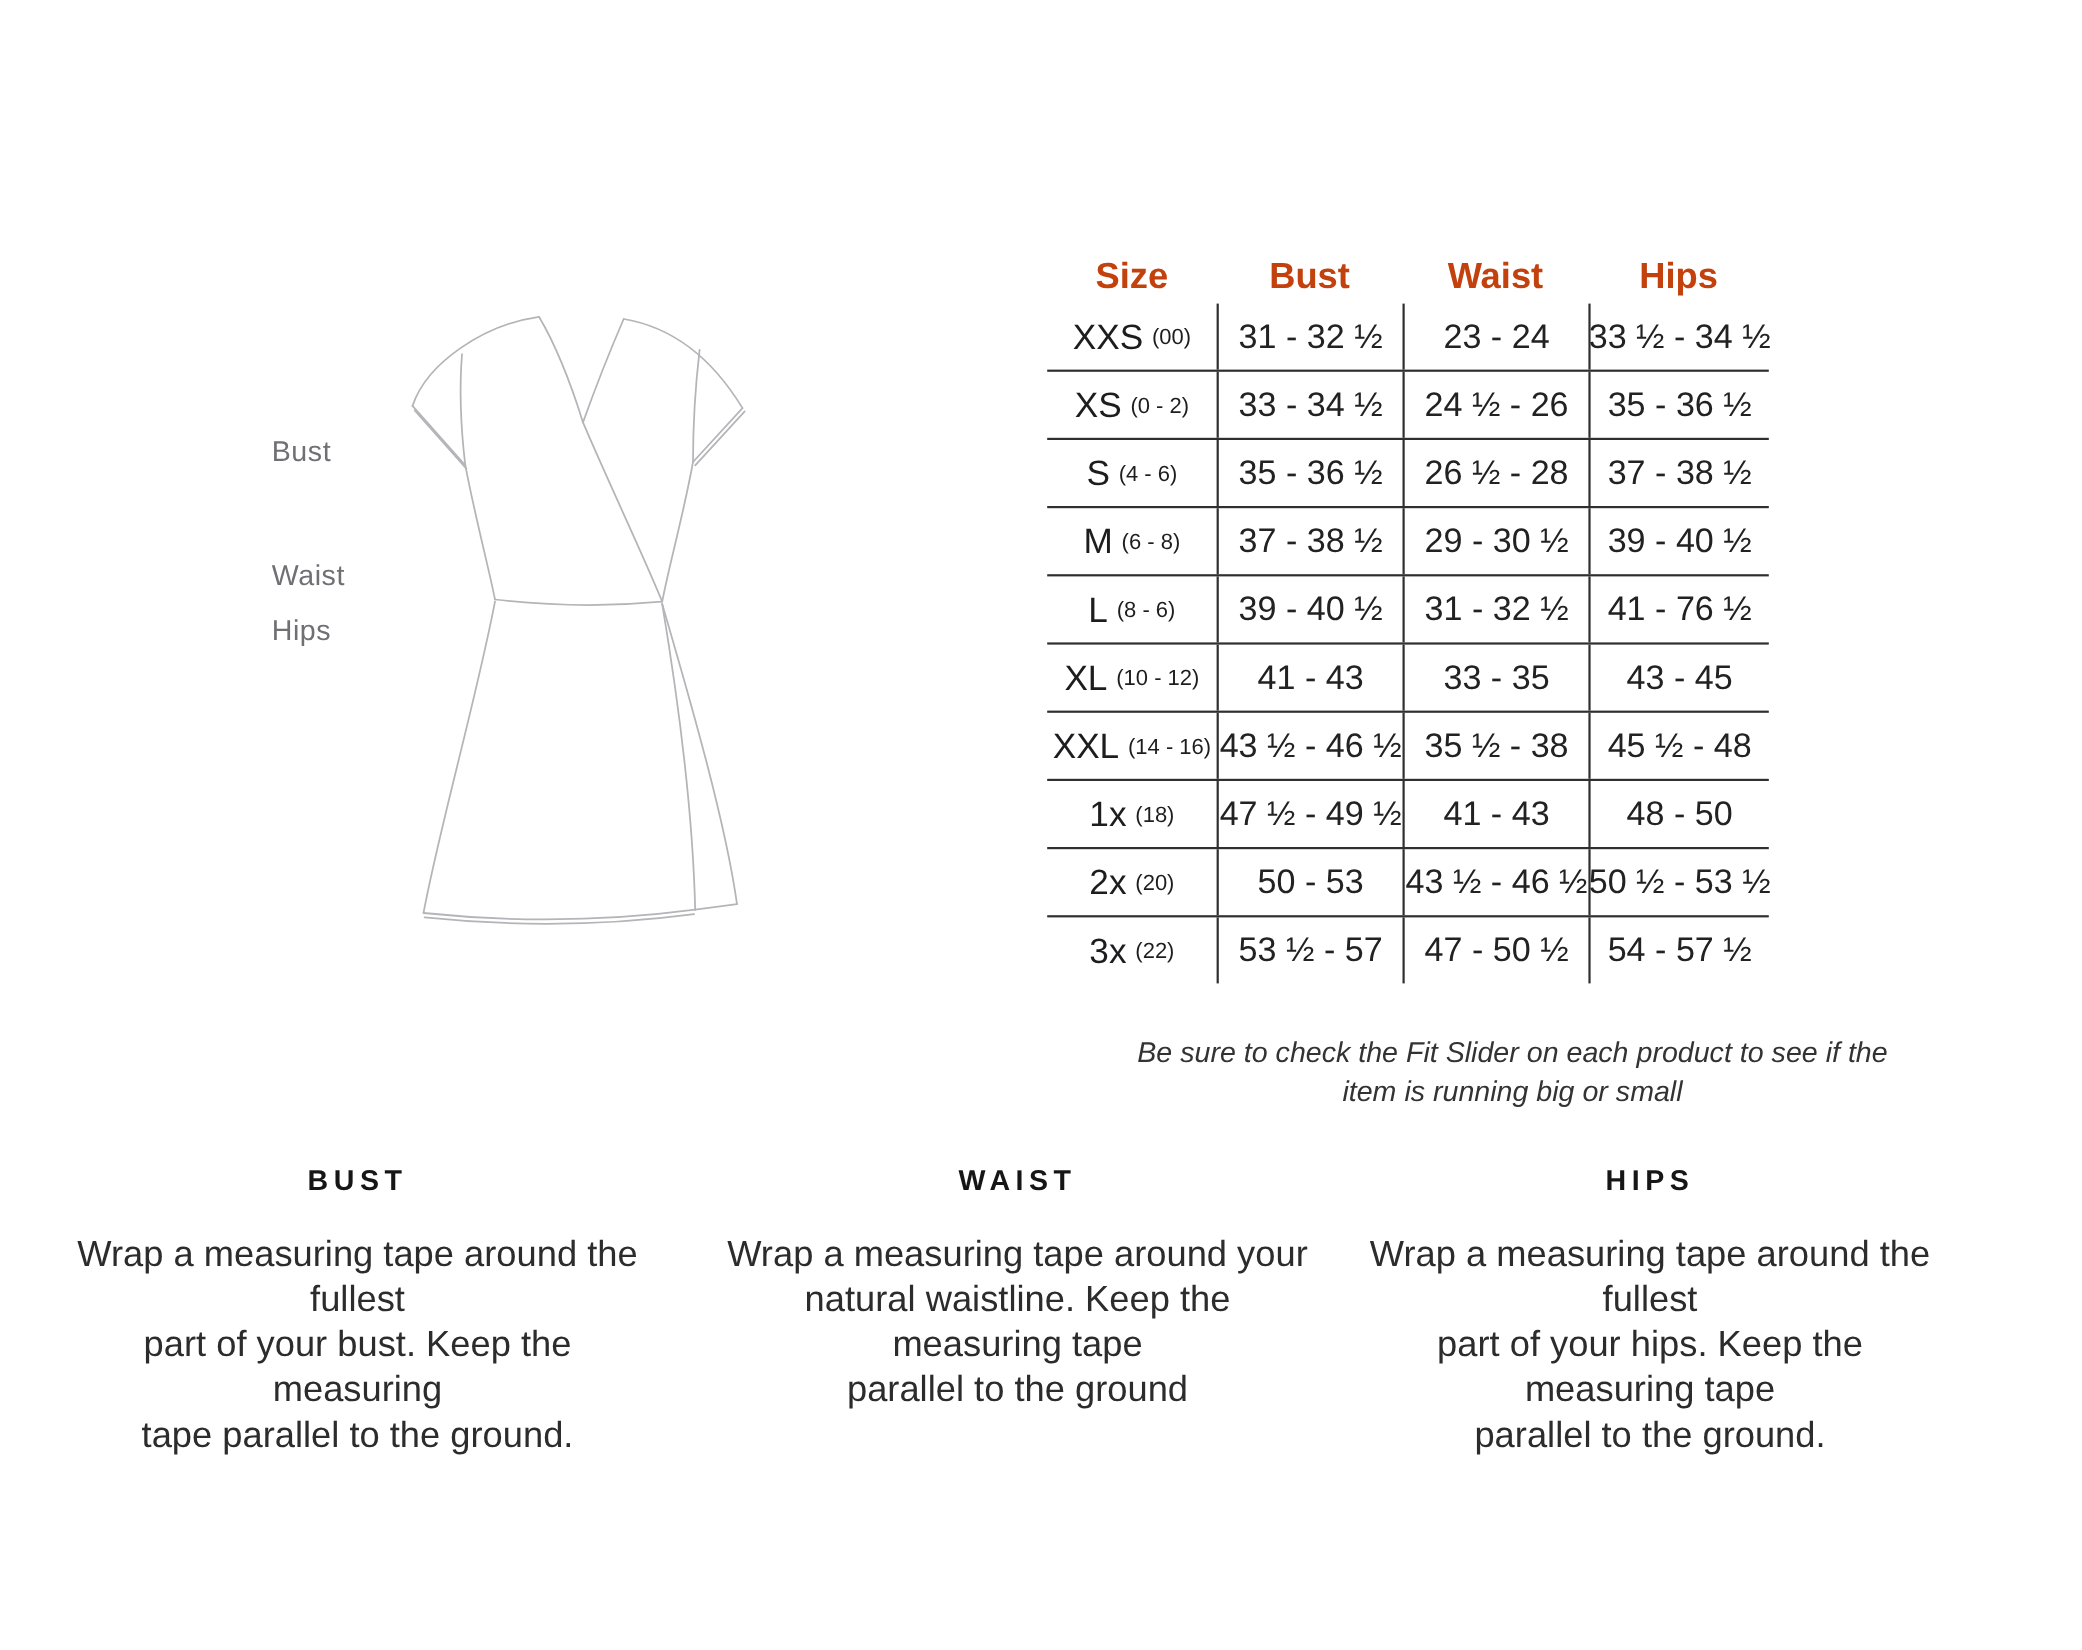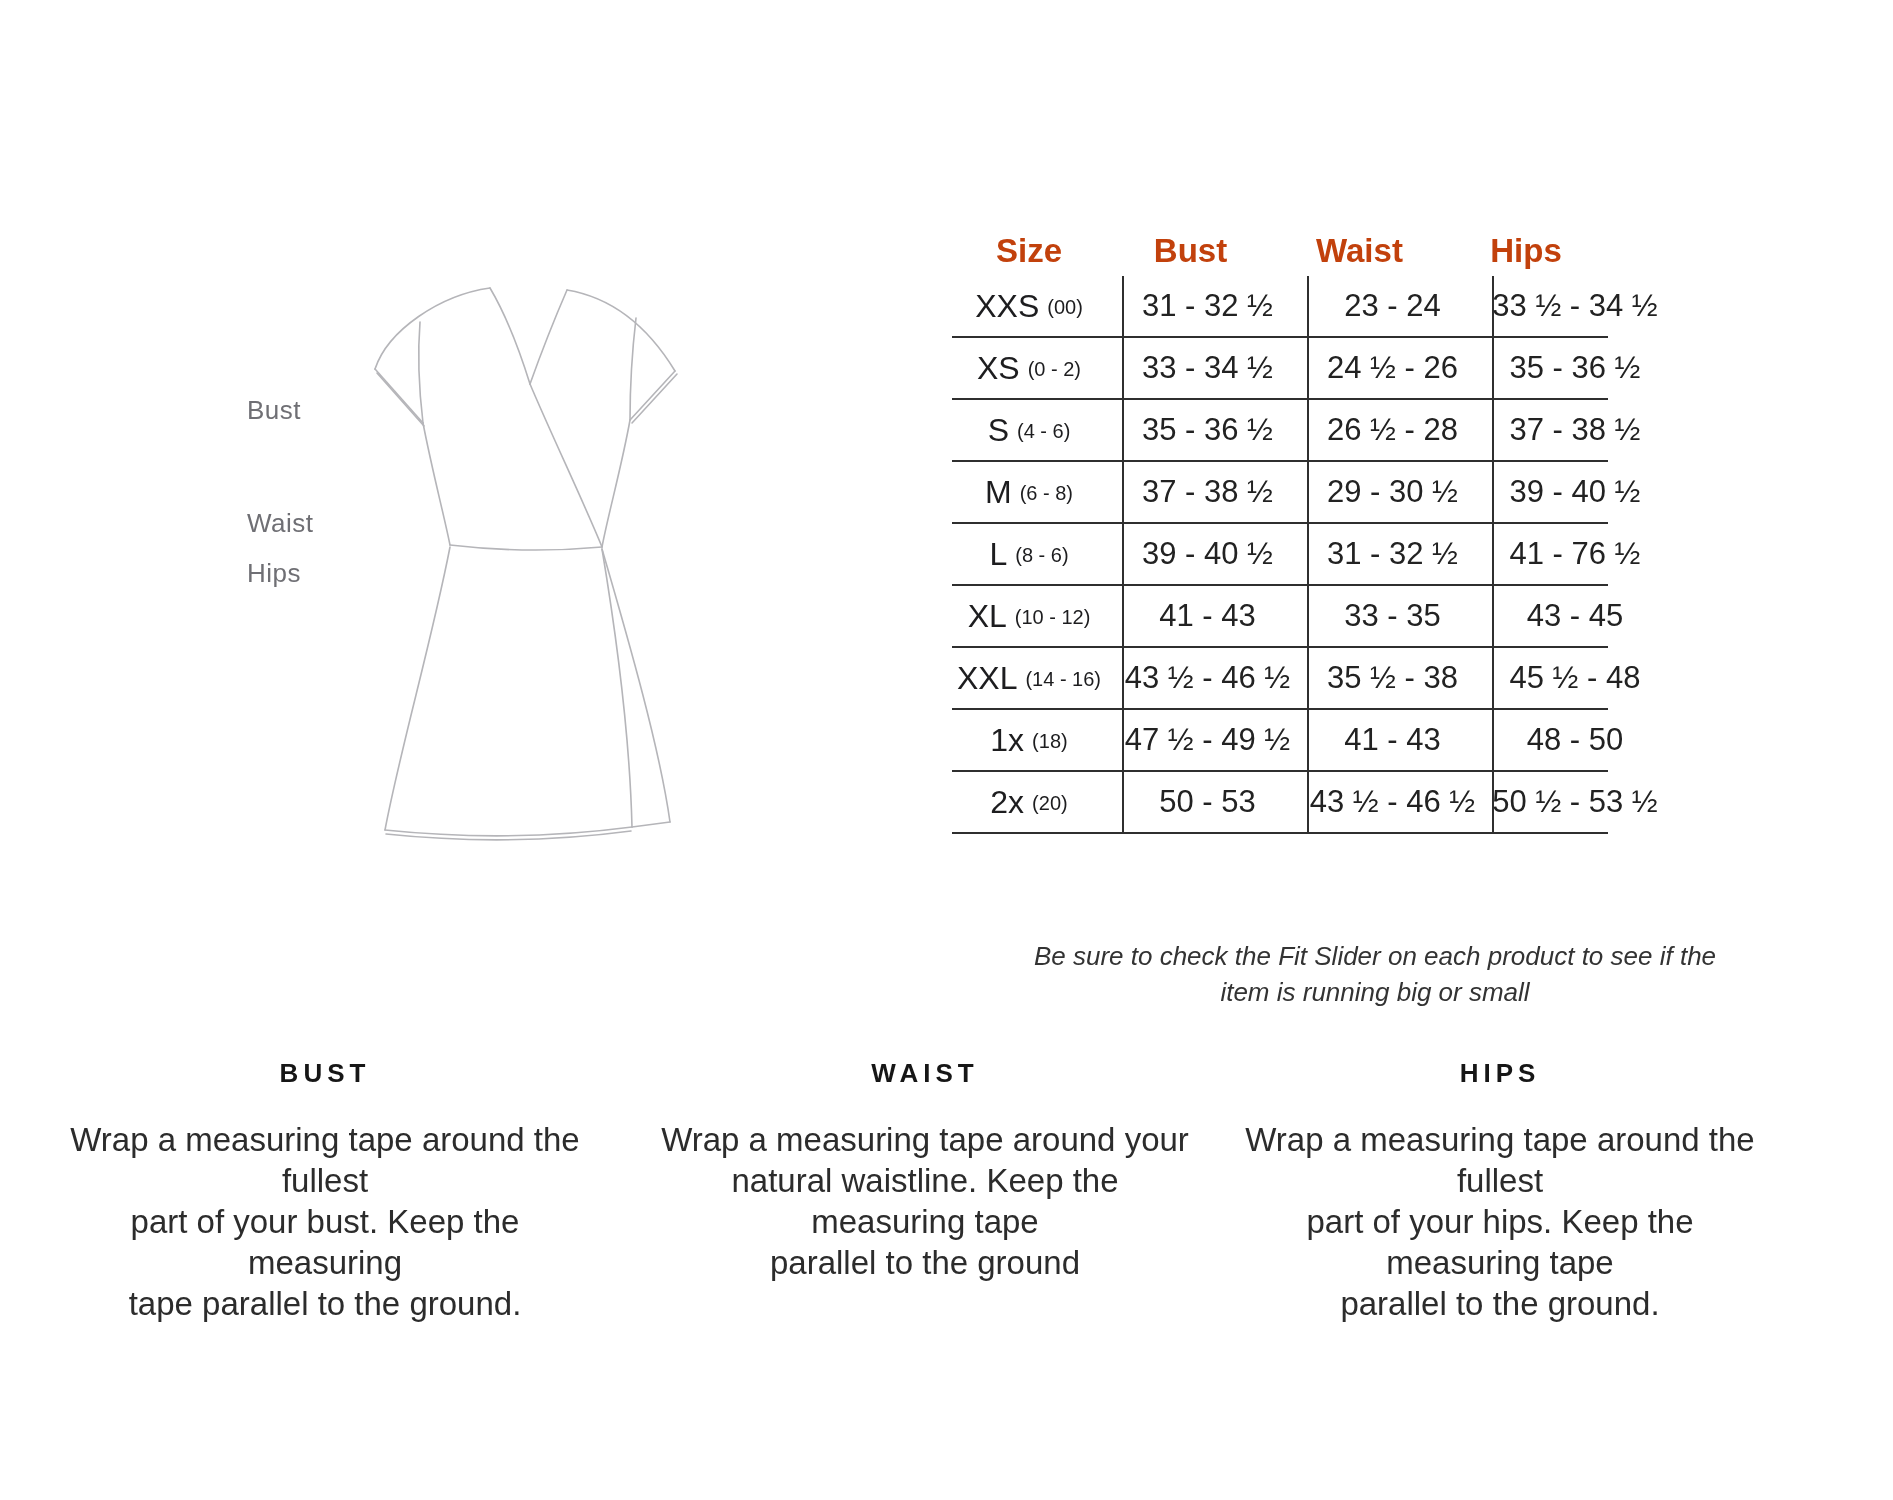--- a/index.html
+++ b/index.html
@@ -19,21 +19,21 @@
   .lbl-hips  { left:247px; top:558px; }
 
   
   .size-table { position:absolute; left:952px; top:226px; width:656px; }
   .thead, .trow { display:grid; grid-template-columns:154px 169px 169px 164px; }
   .thead { height:50px; }
   .th {
     display:flex; align-items:center; justify-content:center;
     font-size:33px; font-weight:700; color:#c2410c; white-space:nowrap;
   }
-  .trow { height:60px; border-bottom:2px solid #2f2f2f;gap:16px; }
+  .trow { height:60px; border-bottom:2px solid #2f2f2f; }
   .trow.last { border-bottom:none; }
   .cell {
     display:flex; align-items:center; justify-content:center;
     font-size:31px; color:#222222; white-space:nowrap;
   }
   .cell.bordered { border-left:2px solid #2f2f2f; }
   .size-code  { font-size:32px; color:#1d1d1f; }
   .size-range { font-size:20px; color:#1d1d1f; margin-left:8px; padding-top:3px; }
 
   
@@ -186,20 +186,29 @@
       <div class="trow">
         <div class="cell">
           <span class="size-code">2x</span>
           <span class="size-range">(20)</span>
         </div>
         <div class="cell bordered">50 - 53</div>
         <div class="cell bordered">43 ½ - 46 ½</div>
         <div class="cell bordered">50 ½ - 53 ½</div>
       </div>
 
+      <div class="trow last">
+        <div class="cell">
+          <span class="size-code">3x</span>
+          <span class="size-range">(22)</span>
+        </div>
+        <div class="cell bordered">53 ½ - 57</div>
+        <div class="cell bordered">47 - 50 ½</div>
+        <div class="cell bordered">54 - 57 ½</div>
+      </div>
 
     </div>
   </div>
 
   <div class="fit-note">Be sure to check the Fit Slider on each product to see if the
 item is running big or small</div>
 
   <div class="guide guide-bust">
     <div class="guide-title">BUST</div>
     <div class="guide-body">Wrap a measuring tape around the fullest

